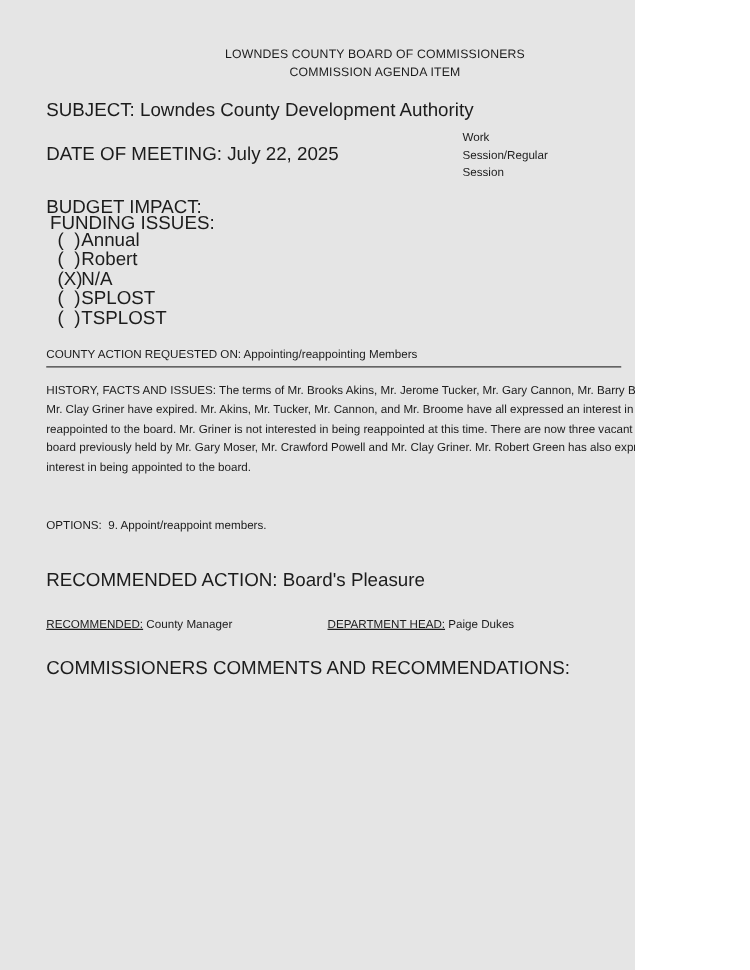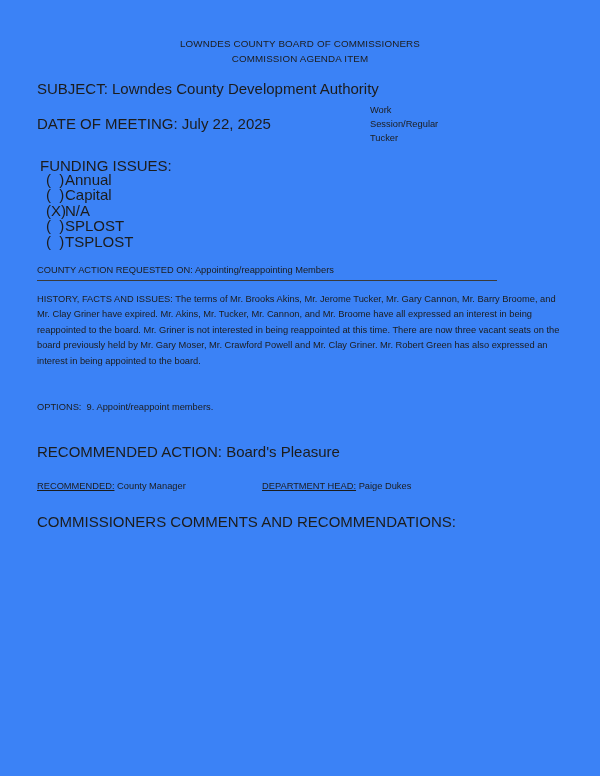--- a/index.html
+++ b/index.html
@@ -2,23 +2,23 @@
 <html><head>
 <meta charset="utf-8">
 <style>
   html, body {
     margin: 0;
     padding: 0;
     background: #ffffff;
   }
   .page {
     position: relative;
-    width: 600px;
+    width: 508px;
     height: 776px;
-    background: #3b82f6;
+    background: #e5e5e5;
     font-family: "Liberation Sans", sans-serif;
     color: #1c1c1c;
     font-size: 9.3px;
     overflow: hidden;
   }
   .title-block {
     position: absolute;
     left: 0;
     top: 36px;
     width: 600px;
@@ -115,28 +115,29 @@
 
     <div class="line subject-line">SUBJECT: Lowndes County Development Authority</div>
 
     <div class="gap-lg"></div>
 
     <div class="meeting-row">
       <div class="line">DATE OF MEETING: July 22, 2025</div>
       <div class="session-col">
         <div>Work</div>
         <div>Session/Regular</div>
-        <div>Tucker</div>
+        <div>Session</div>
       </div>
     </div>
 
+    <div class="line">BUDGET IMPACT:</div>
     <div class="line funding-label">FUNDING ISSUES:</div>
 
     <div class="line fund-item"><span class="fund-box">(  )</span><span>Annual</span></div>
-    <div class="line fund-item"><span class="fund-box">(  )</span><span>Capital</span></div>
+    <div class="line fund-item"><span class="fund-box">(  )</span><span>Robert</span></div>
     <div class="line fund-item"><span class="fund-box">(X)</span><span>N/A</span></div>
     <div class="line fund-item"><span class="fund-box">(  )</span><span>SPLOST</span></div>
     <div class="line fund-item"><span class="fund-box">(  )</span><span>TSPLOST</span></div>
 
     <div class="gap-md"></div>
 
     <div class="action-line">COUNTY ACTION REQUESTED ON: Appointing/reappointing Members</div>
 
     <div class="gap-sm"></div>
 

